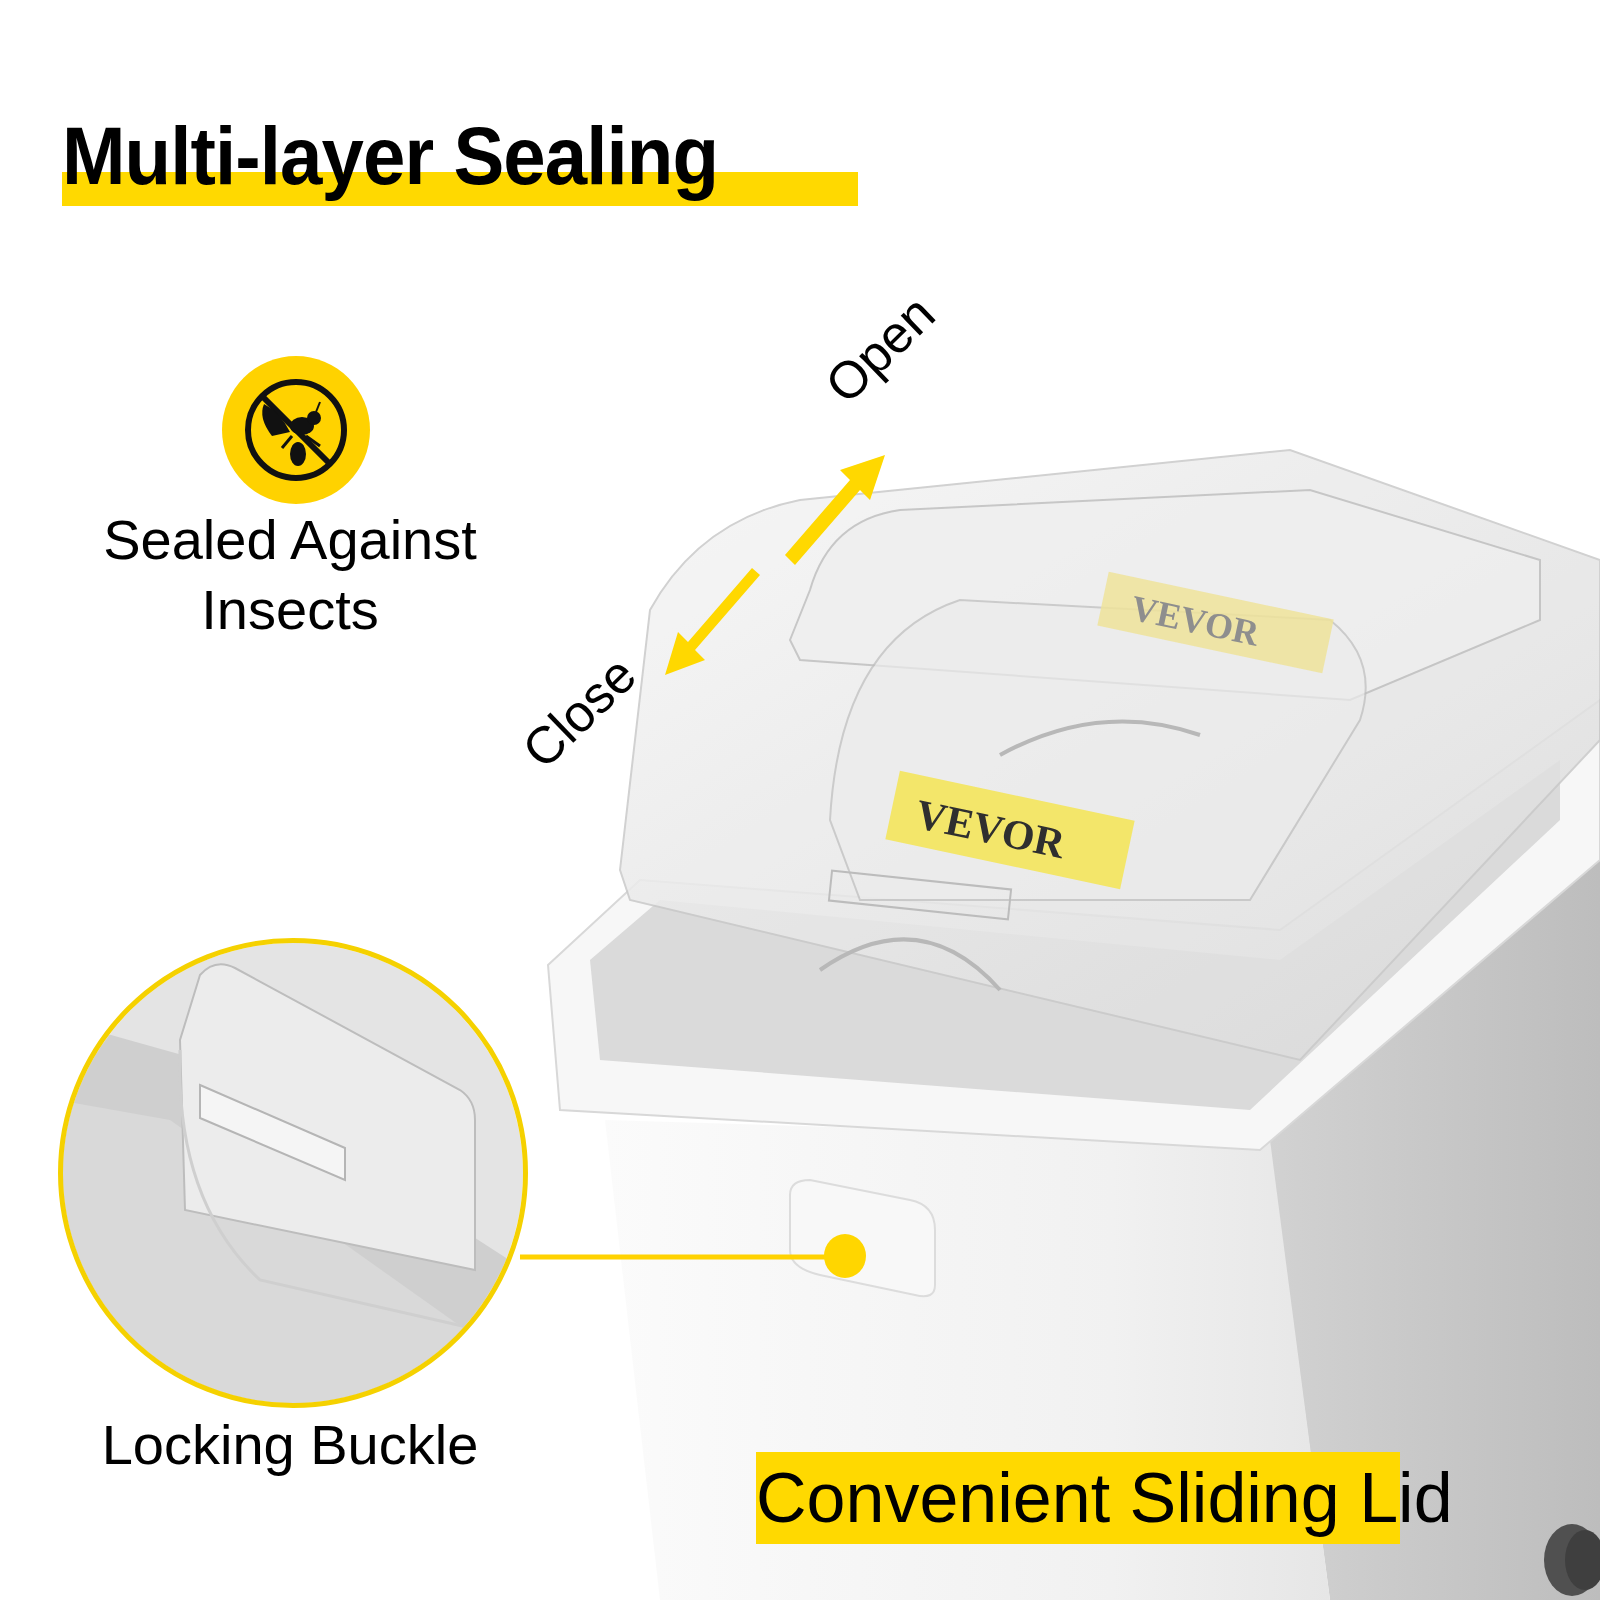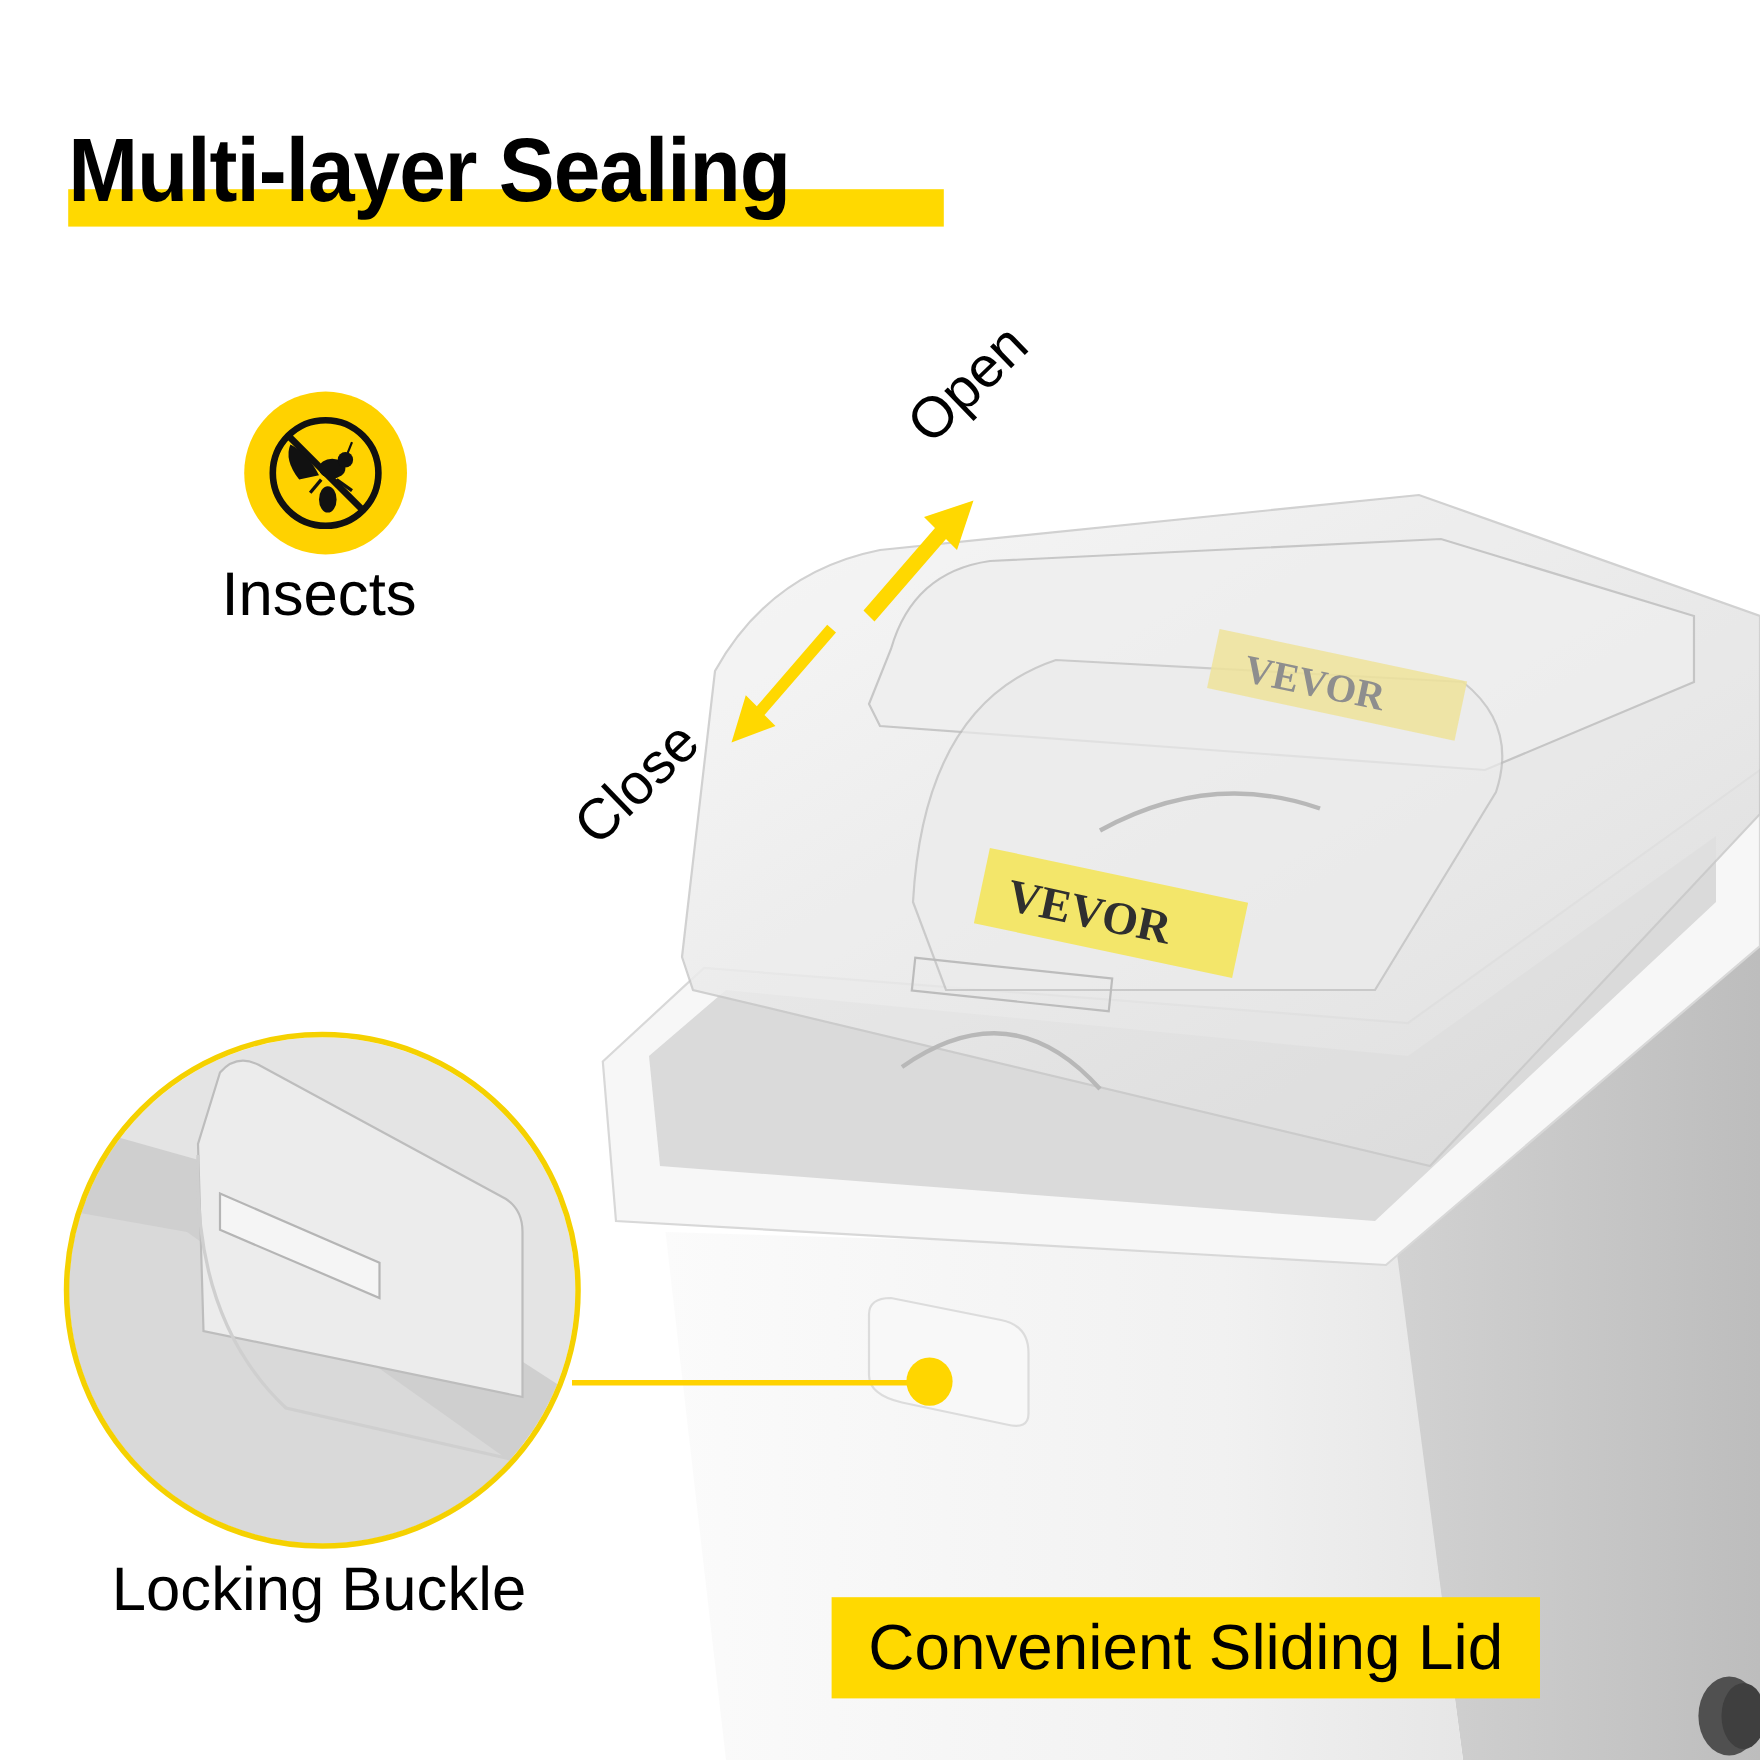--- a/index.html
+++ b/index.html
@@ -6,21 +6,21 @@
   body{width:1600px;height:1600px;position:relative;overflow:hidden;font-family:"Liberation Sans",sans-serif;color:#000;}
   .abs{position:absolute;}
   .title-wrap{left:62px;top:108px;text-align:right;}
   .title-bar{position:absolute;left:0;top:64px;width:796px;height:34px;background:#FFD900;}
   .title{position:relative;font-family:"Liberation Sans",sans-serif;font-weight:bold;font-size:82px;line-height:96px;letter-spacing:-1px;white-space:nowrap;transform:scaleX(0.93);transform-origin:left center;}
   .insect-badge{left:222px;top:356px;width:148px;height:148px;border-radius:50%;background:#FFD200;}
   .feat-label{font-size:56px;line-height:70px;text-align:center;white-space:nowrap;}
   .sealed{left:70px;top:505px;width:440px;}
   .locking{left:70px;top:1410px;width:440px;text-align:center;}
   .sliding-bar{left:756px;top:1452px;width:644px;height:92px;background:#FFD900;}
-  .sliding-text{left:756px;top:1452px;width:644px;height:92px;font-size:58px;line-height:92px;text-align:center;white-space:nowrap;}
+  .sliding-text{left:756px;top:1452px;width:644px;height:92px;font-size:70px;line-height:92px;text-align:center;white-space:nowrap;}
   .rot-open{left:855px;top:355px;font-size:52px;transform:rotate(-44deg);transform-origin:left bottom;white-space:nowrap;}
   .rot-close{left:552px;top:720px;font-size:52px;transform:rotate(-44deg);transform-origin:left bottom;white-space:nowrap;}
 </style>
 </head>
 <body>
 
 <div class="abs title-wrap">
   <div class="title-bar"></div>
   <div class="title">Multi-layer Sealing</div>
 </div>
@@ -108,20 +108,21 @@
     <ellipse cx="80" cy="70" rx="12" ry="9" fill="#111"></ellipse>
     <circle cx="92" cy="62" r="7" fill="#111"></circle>
     <ellipse cx="76" cy="98" rx="8" ry="12" fill="#111"></ellipse>
     <line x1="70" y1="80" x2="60" y2="92" stroke="#111" stroke-width="3"></line>
     <line x1="84" y1="80" x2="98" y2="90" stroke="#111" stroke-width="3"></line>
     <line x1="94" y1="56" x2="98" y2="46" stroke="#111" stroke-width="2"></line>
   </svg>
 </div>
 
 <div class="abs feat-label sealed">
+  <div>Sealed Against</div>
   <div>Insects</div>
 </div>
 
 <div class="abs rot-open">Open</div>
 <div class="abs rot-close">Close</div>
 
 <div class="abs feat-label locking">Locking Buckle</div>
 
 <div class="abs sliding-bar"></div>
 <div class="abs sliding-text">Convenient Sliding Lid</div>

